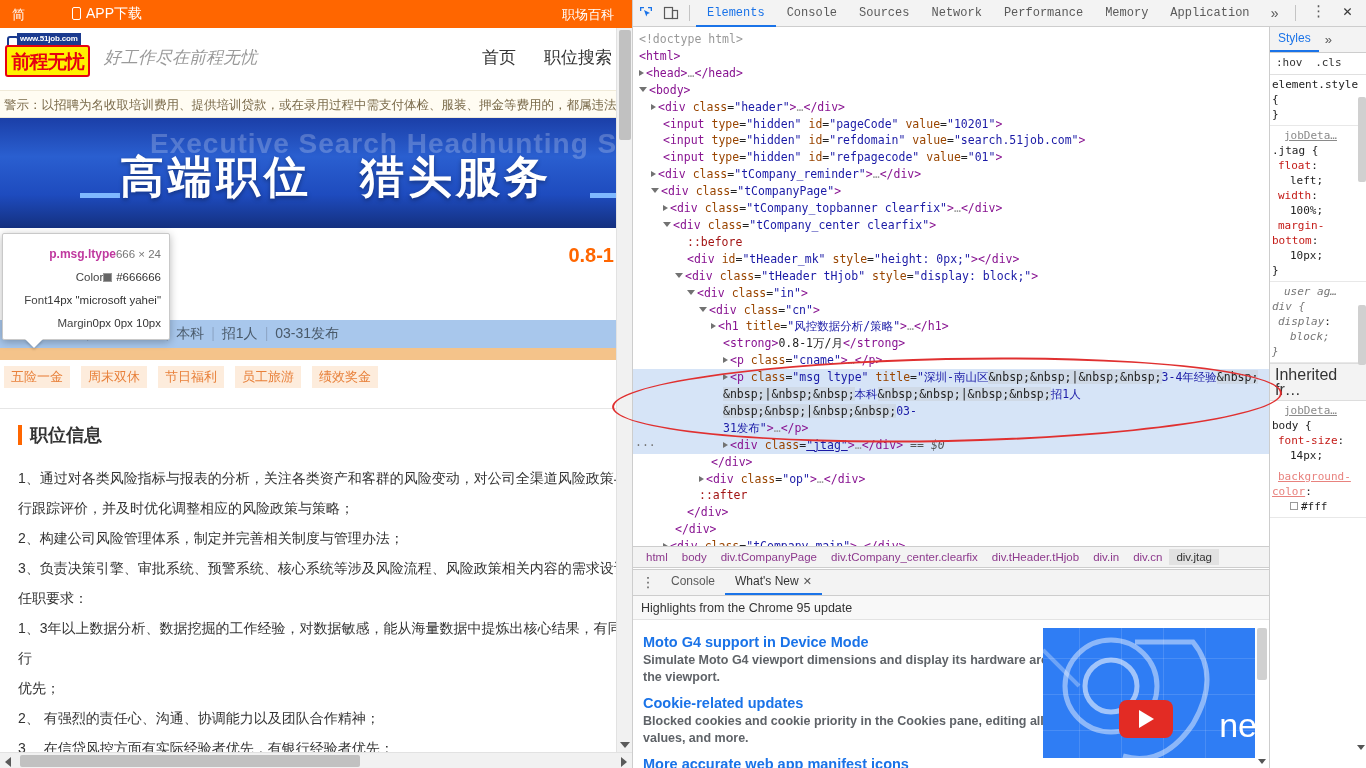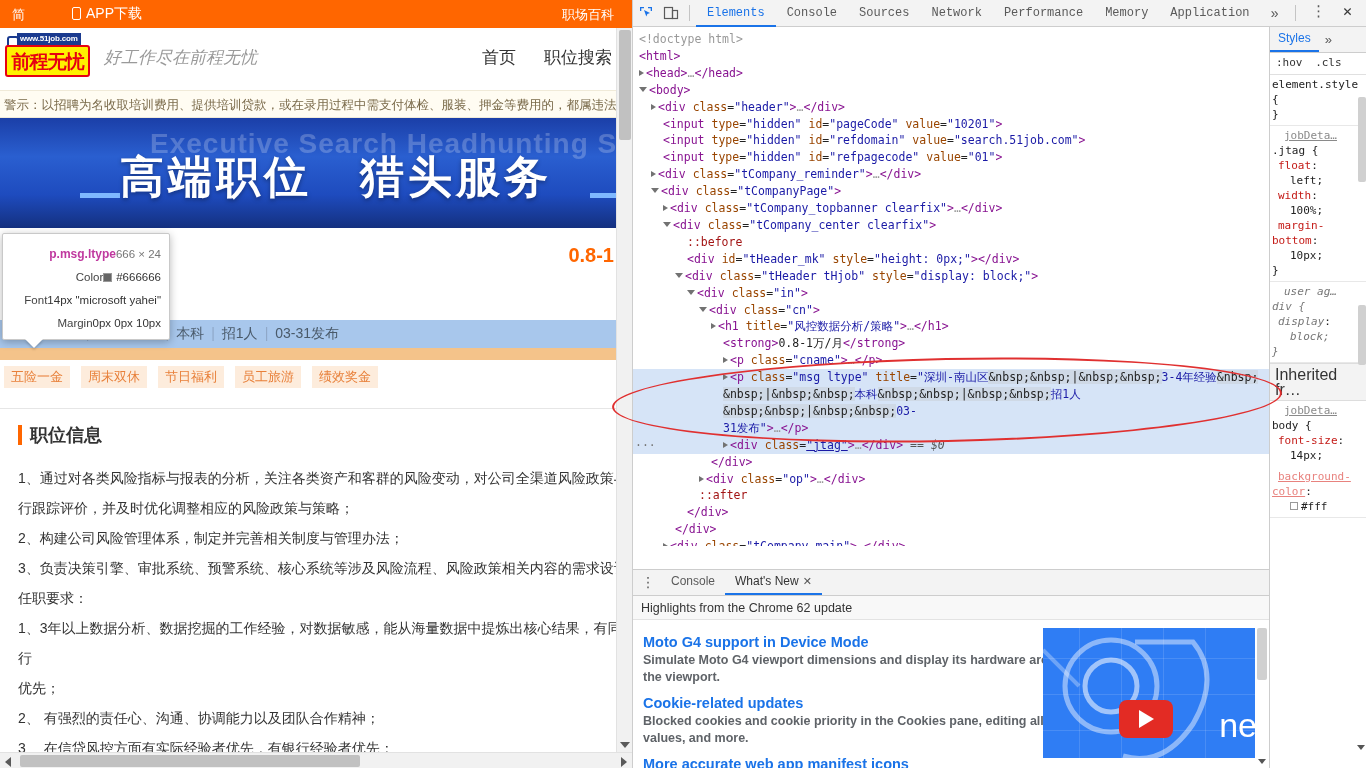--- a/index.html
+++ b/index.html
@@ -464,20 +464,30 @@
       <div class="dom" id="domtree"><div class="ln" style="padding-left: 6px;"><span class="doc">&lt;!doctype html&gt;</span></div><div class="ln" style="padding-left: 6px;"><span class="tg">&lt;html&gt;</span></div><div class="ln" style="padding-left: 6px;"><span class="arrow"></span><span class="tg">&lt;head&gt;</span><span class="doc">…</span><span class="tg">&lt;/head&gt;</span></div><div class="ln" style="padding-left: 6px;"><span class="arrow open"></span><span class="tg">&lt;body&gt;</span></div><div class="ln" style="padding-left: 18px;"><span class="arrow"></span><span class="tg">&lt;div</span> <span class="at">class</span>=<span class="av">"header"</span><span class="tg">&gt;</span><span class="doc">…</span><span class="tg">&lt;/div&gt;</span></div><div class="ln" style="padding-left: 30px;"><span class="tg">&lt;input</span> <span class="at">type</span>=<span class="av">"hidden"</span> <span class="at">id</span>=<span class="av">"pageCode"</span> <span class="at">value</span>=<span class="av">"10201"</span><span class="tg">&gt;</span></div><div class="ln" style="padding-left: 30px;"><span class="tg">&lt;input</span> <span class="at">type</span>=<span class="av">"hidden"</span> <span class="at">id</span>=<span class="av">"refdomain"</span> <span class="at">value</span>=<span class="av">"search.51job.com"</span><span class="tg">&gt;</span></div><div class="ln" style="padding-left: 30px;"><span class="tg">&lt;input</span> <span class="at">type</span>=<span class="av">"hidden"</span> <span class="at">id</span>=<span class="av">"refpagecode"</span> <span class="at">value</span>=<span class="av">"01"</span><span class="tg">&gt;</span></div><div class="ln" style="padding-left: 18px;"><span class="arrow"></span><span class="tg">&lt;div</span> <span class="at">class</span>=<span class="av">"tCompany_reminder"</span><span class="tg">&gt;</span><span class="doc">…</span><span class="tg">&lt;/div&gt;</span></div><div class="ln" style="padding-left: 18px;"><span class="arrow open"></span><span class="tg">&lt;div</span> <span class="at">class</span>=<span class="av">"tCompanyPage"</span><span class="tg">&gt;</span></div><div class="ln" style="padding-left: 30px;"><span class="arrow"></span><span class="tg">&lt;div</span> <span class="at">class</span>=<span class="av">"tCompany_topbanner clearfix"</span><span class="tg">&gt;</span><span class="doc">…</span><span class="tg">&lt;/div&gt;</span></div><div class="ln" style="padding-left: 30px;"><span class="arrow open"></span><span class="tg">&lt;div</span> <span class="at">class</span>=<span class="av">"tCompany_center clearfix"</span><span class="tg">&gt;</span></div><div class="ln" style="padding-left: 54px;"><span class="pseudo">::before</span></div><div class="ln" style="padding-left: 54px;"><span class="tg">&lt;div</span> <span class="at">id</span>=<span class="av">"tHeader_mk"</span> <span class="at">style</span>=<span class="av">"height: 0px;"</span><span class="tg">&gt;&lt;/div&gt;</span></div><div class="ln" style="padding-left: 42px;"><span class="arrow open"></span><span class="tg">&lt;div</span> <span class="at">class</span>=<span class="av">"tHeader tHjob"</span> <span class="at">style</span>=<span class="av">"display: block;"</span><span class="tg">&gt;</span></div><div class="ln" style="padding-left: 54px;"><span class="arrow open"></span><span class="tg">&lt;div</span> <span class="at">class</span>=<span class="av">"in"</span><span class="tg">&gt;</span></div><div class="ln" style="padding-left: 66px;"><span class="arrow open"></span><span class="tg">&lt;div</span> <span class="at">class</span>=<span class="av">"cn"</span><span class="tg">&gt;</span></div><div class="ln" style="padding-left: 78px;"><span class="arrow"></span><span class="tg">&lt;h1</span> <span class="at">title</span>=<span class="av">"风控数据分析/策略"</span><span class="tg">&gt;</span><span class="doc">…</span><span class="tg">&lt;/h1&gt;</span></div><div class="ln" style="padding-left: 90px;"><span class="tg">&lt;strong&gt;</span>0.8-1万/月<span class="tg">&lt;/strong&gt;</span></div><div class="ln" style="padding-left: 90px;"><span class="arrow"></span><span class="tg">&lt;p</span> <span class="at">class</span>=<span class="av">"cname"</span><span class="tg">&gt;</span><span class="doc">…</span><span class="tg">&lt;/p&gt;</span></div><div class="ln sel" style="padding-left: 90px; white-space: pre-wrap;"><span class="arrow"></span><span class="tg">&lt;p</span> <span class="at">class</span>=<span class="av">"msg ltype"</span> <span class="at">title</span>=<span class="av">"</span><span class="av">深圳-南山区</span><span class="nbsp">&amp;nbsp;</span><span class="nbsp">&amp;nbsp;</span><span class="nbsp">|</span><span class="nbsp">&amp;nbsp;</span><span class="nbsp">&amp;nbsp;</span><span class="av">3-4年经验</span><span class="nbsp">&amp;nbsp;</span>
 <span class="nbsp">&amp;nbsp;</span><span class="nbsp">|</span><span class="nbsp">&amp;nbsp;</span><span class="nbsp">&amp;nbsp;</span><span class="av">本科</span><span class="nbsp">&amp;nbsp;</span><span class="nbsp">&amp;nbsp;</span><span class="nbsp">|</span><span class="nbsp">&amp;nbsp;</span><span class="nbsp">&amp;nbsp;</span><span class="av">招1人</span><span class="nbsp">&amp;nbsp;</span><span class="nbsp">&amp;nbsp;</span><span class="nbsp">|</span><span class="nbsp">&amp;nbsp;</span><span class="nbsp">&amp;nbsp;</span><span class="av">03-</span>
 <span class="av">31发布"</span><span class="tg">&gt;</span><span class="doc">…</span><span class="tg">&lt;/p&gt;</span></div><div class="ln sel2" style="padding-left: 90px;"><span class="ellipsis-gutter">···</span><span class="arrow"></span><span class="tg">&lt;div</span> <span class="at">class</span>=<span class="av" style="text-decoration:underline">"jtag"</span><span class="tg">&gt;</span><span class="doc">…</span><span class="tg">&lt;/div&gt;</span> <span class="dollar">== $0</span></div><div class="ln" style="padding-left: 78px;"><span class="tg">&lt;/div&gt;</span></div><div class="ln" style="padding-left: 66px;"><span class="arrow"></span><span class="tg">&lt;div</span> <span class="at">class</span>=<span class="av">"op"</span><span class="tg">&gt;</span><span class="doc">…</span><span class="tg">&lt;/div&gt;</span></div><div class="ln" style="padding-left: 66px;"><span class="pseudo">::after</span></div><div class="ln" style="padding-left: 54px;"><span class="tg">&lt;/div&gt;</span></div><div class="ln" style="padding-left: 42px;"><span class="tg">&lt;/div&gt;</span></div><div class="ln" style="padding-left: 30px;"><span class="arrow"></span><span class="tg">&lt;div</span> <span class="at">class</span>=<span class="av">"tCompany_main"</span><span class="tg">&gt;</span><span class="doc">…</span><span class="tg">&lt;/div&gt;</span></div></div>
     </div>
     <div class="dom-scroll">
       <div class="sp-arrow-up"></div>
       <div class="dom-thumb"></div>
       <div class="sp-arrow-dn"></div>
     </div>
 
+    <div class="crumbs" id="crumbs">
+        <span class="crumb">html</span>
+        <span class="crumb">body</span>
+        <span class="crumb">div.tCompanyPage</span>
+        <span class="crumb">div.tCompany_center.clearfix</span>
+        <span class="crumb">div.tHeader.tHjob</span>
+        <span class="crumb">div.in</span>
+        <span class="crumb">div.cn</span>
+        <span class="crumb active">div.jtag</span>
+      </div>
 
     <div class="styles-pane">
       <div class="sp-head">
         <div class="sp-tab">Styles</div>
         <div class="sp-more">»</div>
       </div>
       <div class="sp-filters">
         <span>:hov</span>
         <span style="padding-left:6px">.cls</span>
       </div>
@@ -514,21 +524,21 @@
         <div class="sp-arrow-dn"></div>
       </div>
     </div>
 
     <div class="drawer">
       <div class="drawer-tabs">
         <div class="dw-kebab">⋮</div>
         <div class="dw-tab">Console</div>
         <div class="dw-tab active"><span>What's New</span><span class="dw-x">✕</span></div>
       </div>
-      <div class="wn-sub">Highlights from the Chrome 62 update</div>
+      <div class="wn-sub">Highlights from the Chrome 95 update</div>
       <div class="wn-body">
         <div class="wn-item">
           <div class="wn-h">Moto G4 support in Device Mode</div>
           <div class="wn-p">Simulate Moto G4 viewport dimensions and display its hardware around the viewport.</div>
         </div>
         <div class="wn-item">
           <div class="wn-h">Cookie-related updates</div>
           <div class="wn-p">Blocked cookies and cookie priority in the Cookies pane, editing all cookie values, and more.</div>
         </div>
         <div class="wn-item">

